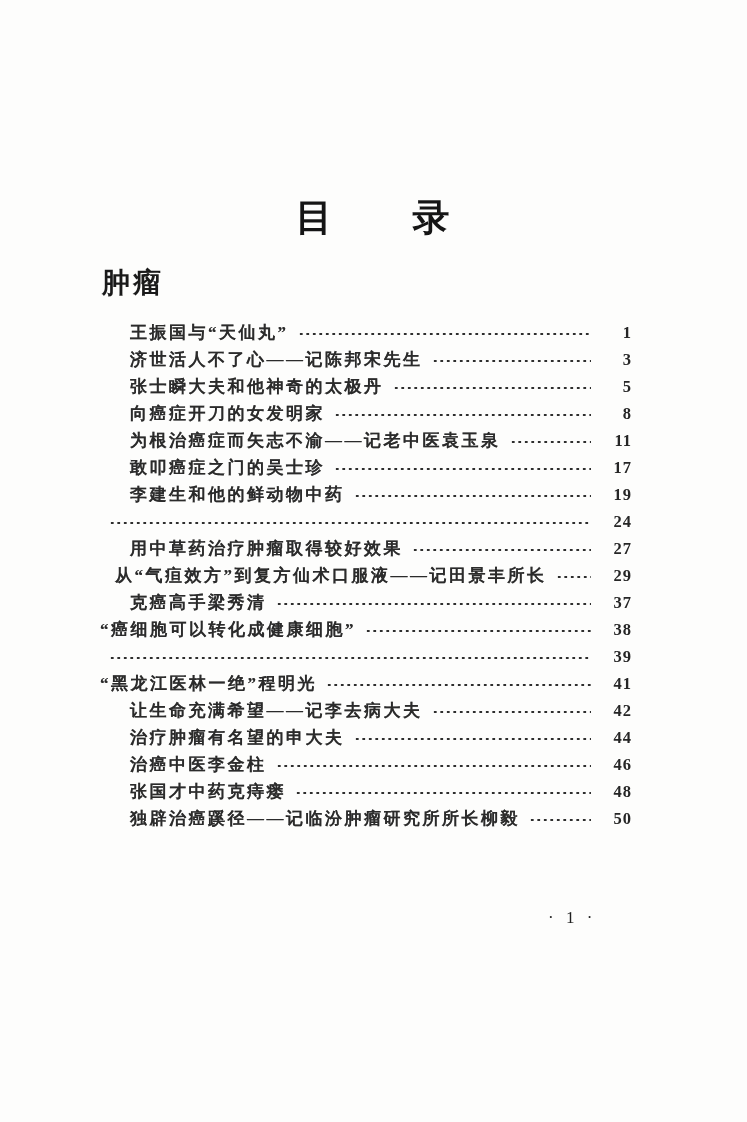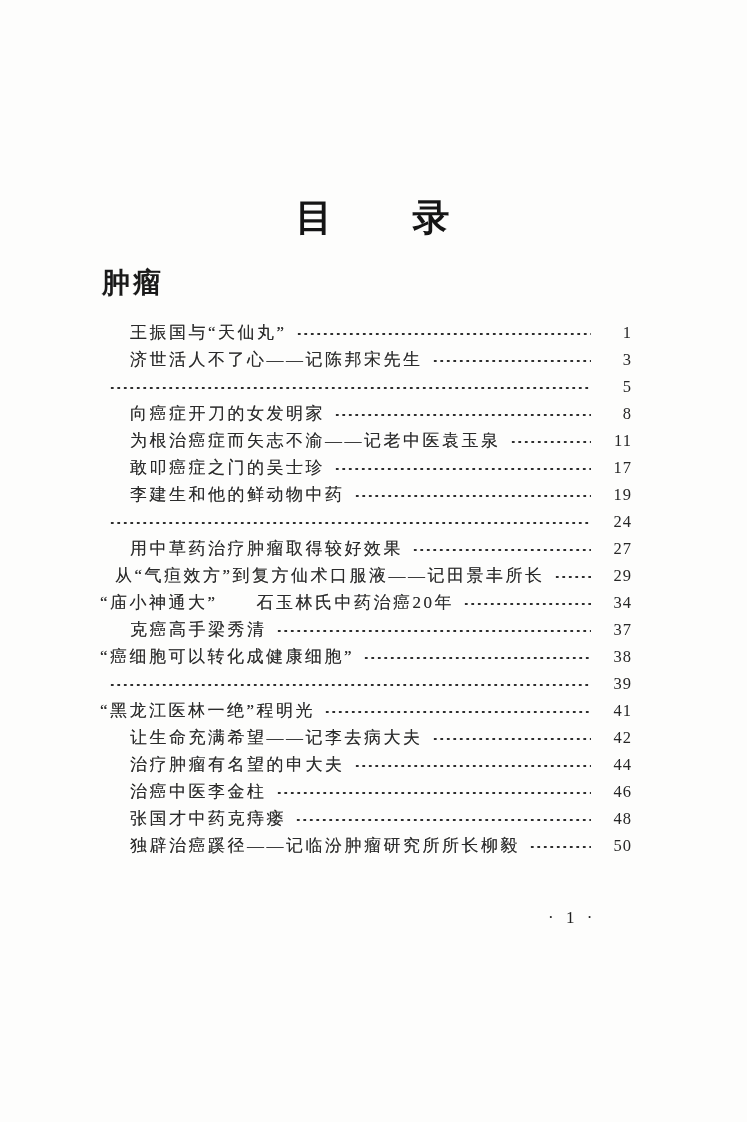--- a/index.html
+++ b/index.html
@@ -37,20 +37,21 @@
     top:319px;left:100px;
     width:532px;
   }
   .toc-row{
     display:flex;
     align-items:baseline;
     height:27px;
     font-size:17px;
     line-height:27px;
     color:#2b2b2b;
+    font-weight:bold;
   }
   .toc-row .t{
     padding-left:30px;
     letter-spacing:2.5px;
     white-space:pre;
     text-shadow:0 0 0.5px rgba(40,40,40,.55);
   }
   .toc-row.hang .t{padding-left:0;}
   .toc-row.halfhang .t{padding-left:15px;text-align:right;}
   .leader{
@@ -94,20 +95,21 @@
     <span class="t">王振国与“天仙丸”</span>
     <span class="leader"></span>
     <span class="pg">1</span>
   </div>
       <div class="toc-row">
     <span class="t">济世活人不了心——记陈邦宋先生</span>
     <span class="leader"></span>
     <span class="pg">3</span>
   </div>
       <div class="toc-row">
+    <span class="t">张士瞬大夫和他神奇的太极丹</span>
     <span class="leader"></span>
     <span class="pg">5</span>
   </div>
       <div class="toc-row">
     <span class="t">向癌症开刀的女发明家</span>
     <span class="leader"></span>
     <span class="pg">8</span>
   </div>
       <div class="toc-row">
     <span class="t">为根治癌症而矢志不渝——记老中医袁玉泉</span>
@@ -130,25 +132,20 @@
   </div>
       <div class="toc-row">
     <span class="t">用中草药治疗肿瘤取得较好效果</span>
     <span class="leader"></span>
     <span class="pg">27</span>
   </div>
       <div class="toc-row halfhang">
     <span class="t">从“气疸效方”到复方仙术口服液——记田景丰所长</span>
     <span class="leader"></span>
     <span class="pg">29</span>
-  </div>
-      <div class="toc-row hang">
-    <span class="t">“庙小神通大”　　石玉林氏中药治癌20年</span>
-    <span class="leader"></span>
-    <span class="pg">34</span>
   </div>
       <div class="toc-row">
     <span class="t">克癌高手梁秀清</span>
     <span class="leader"></span>
     <span class="pg">37</span>
   </div>
       <div class="toc-row hang">
     <span class="t">“癌细胞可以转化成健康细胞”</span>
     <span class="leader"></span>
     <span class="pg">38</span>

